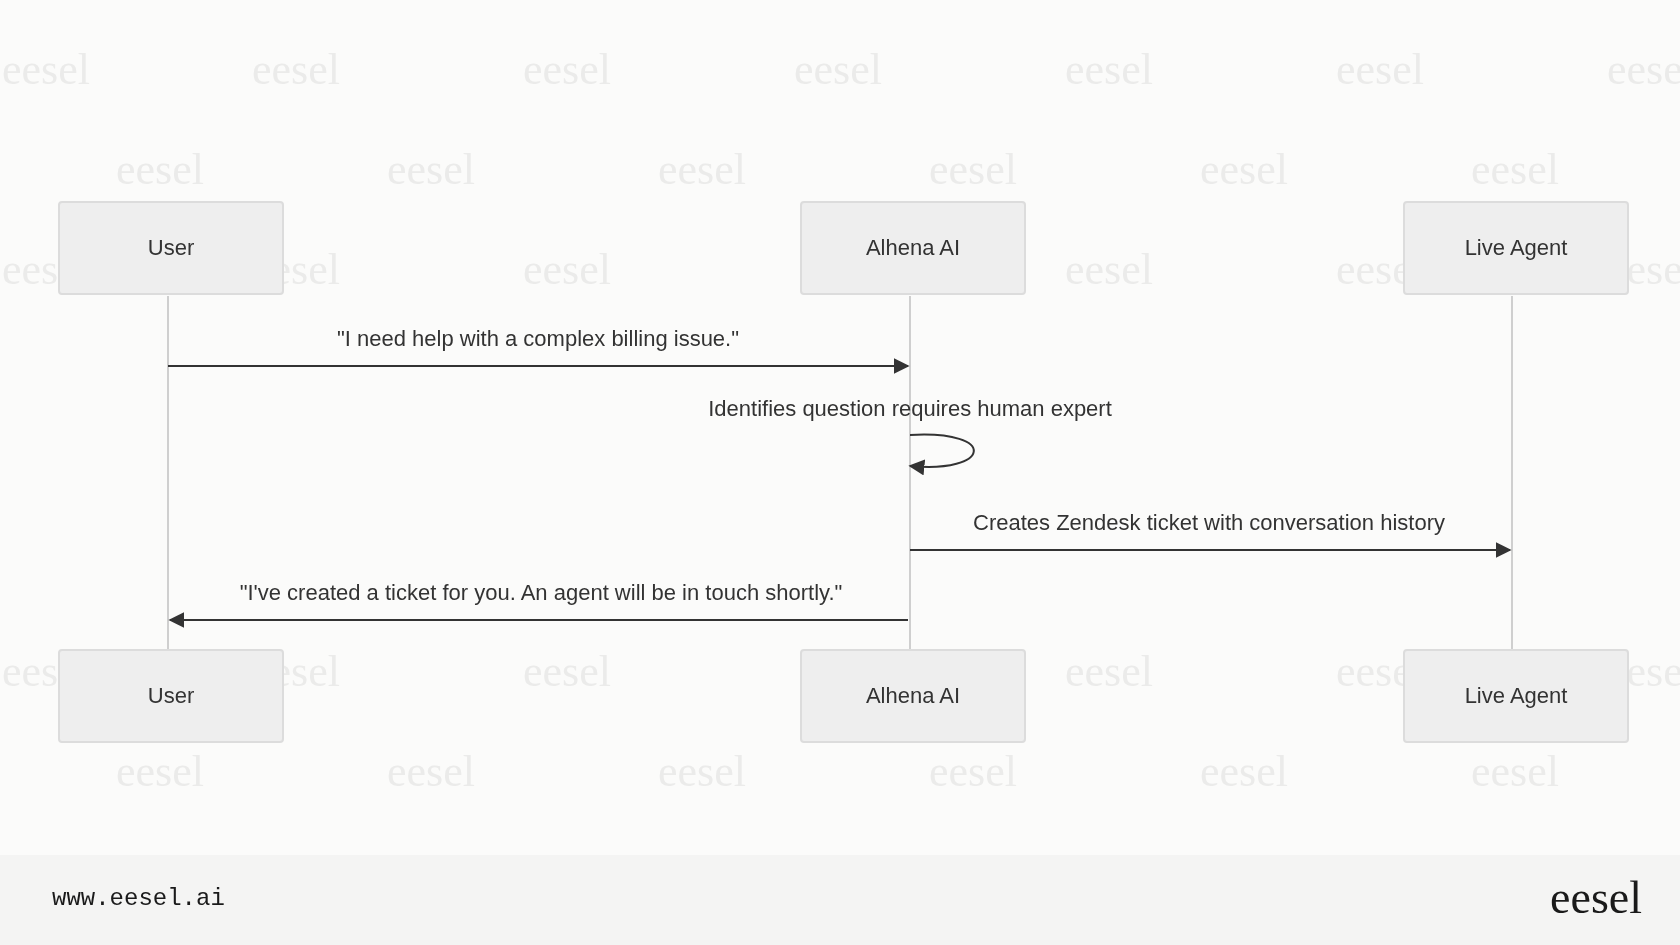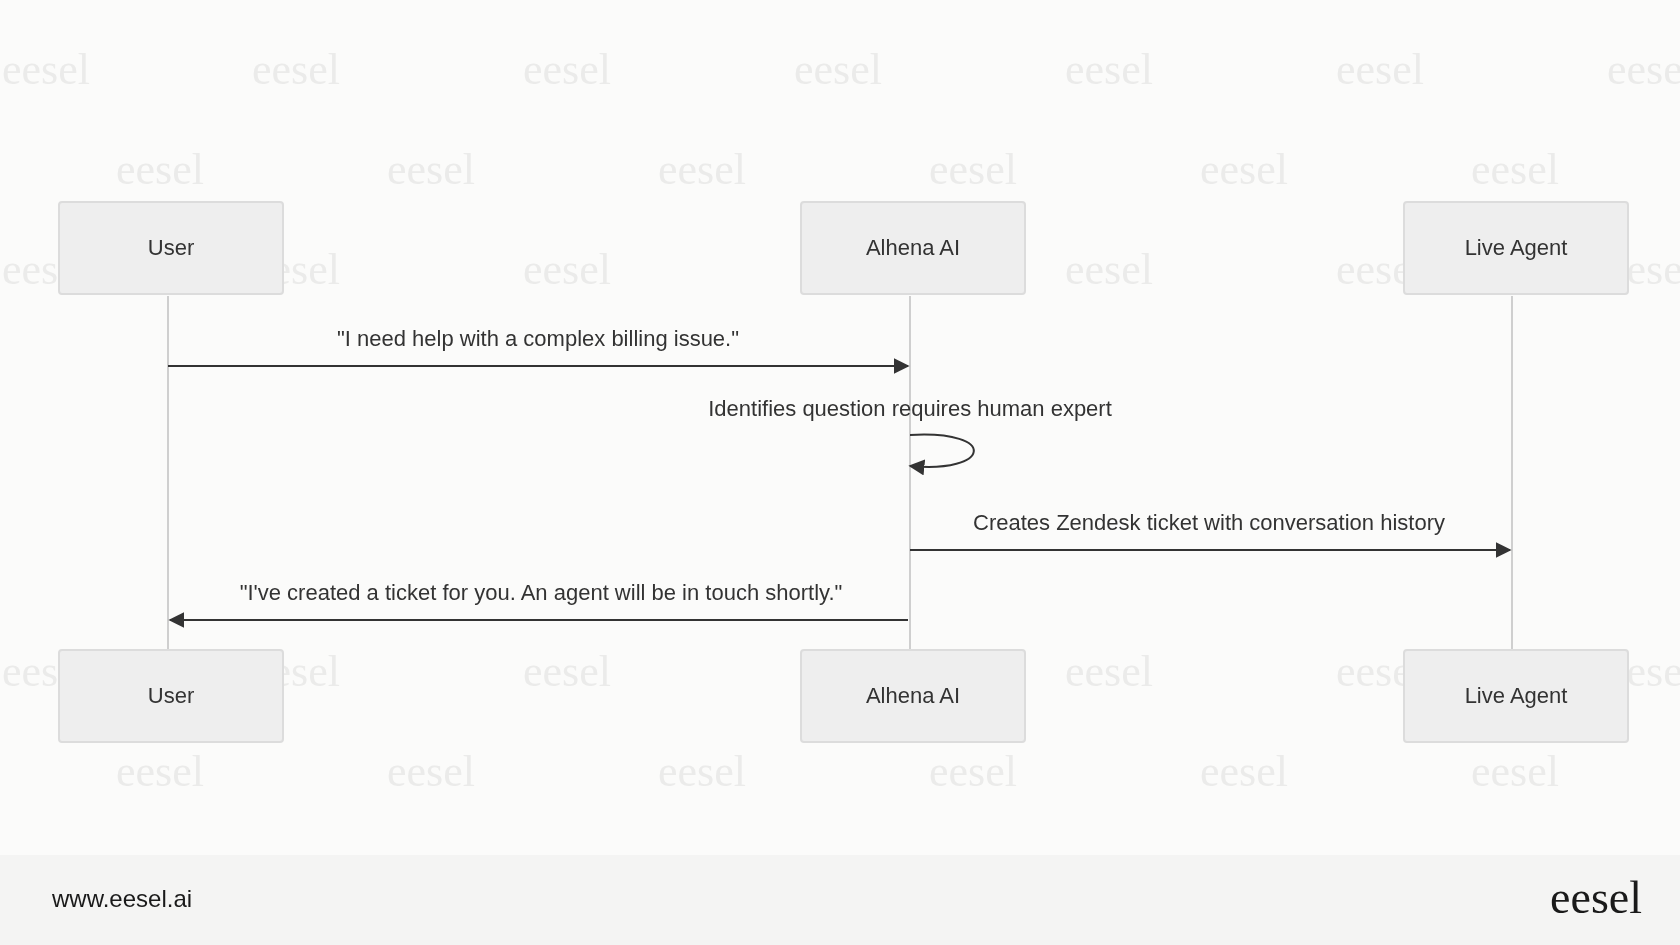--- a/index.html
+++ b/index.html
@@ -27,21 +27,21 @@
     position: absolute; font-size: 22px; color: #333333; white-space: nowrap;
     transform: translateX(-50%);
   }
   svg.arrows { position: absolute; left: 0; top: 0; }
   .footer {
     position: absolute; left: 0; top: 855px; width: 1680px; height: 90px;
     background: #f4f4f3;
   }
   .footer-url {
     position: absolute; left: 52px; top: 30px;
-    font-family: Liberation Sans, sans-serif; font-size: 24px; color: #1a1a1a;
+    font-family: Liberation Mono, monospace; font-size: 24px; color: #1a1a1a;
   }
   .footer-logo {
     position: absolute; right: 38px; top: 16px;
     font-family: "Liberation Serif", "DejaVu Serif", serif; font-size: 46px; color: #1a1a1a;
   }
 </style>
 </head>
 <body>
 
 <div class="canvas">

